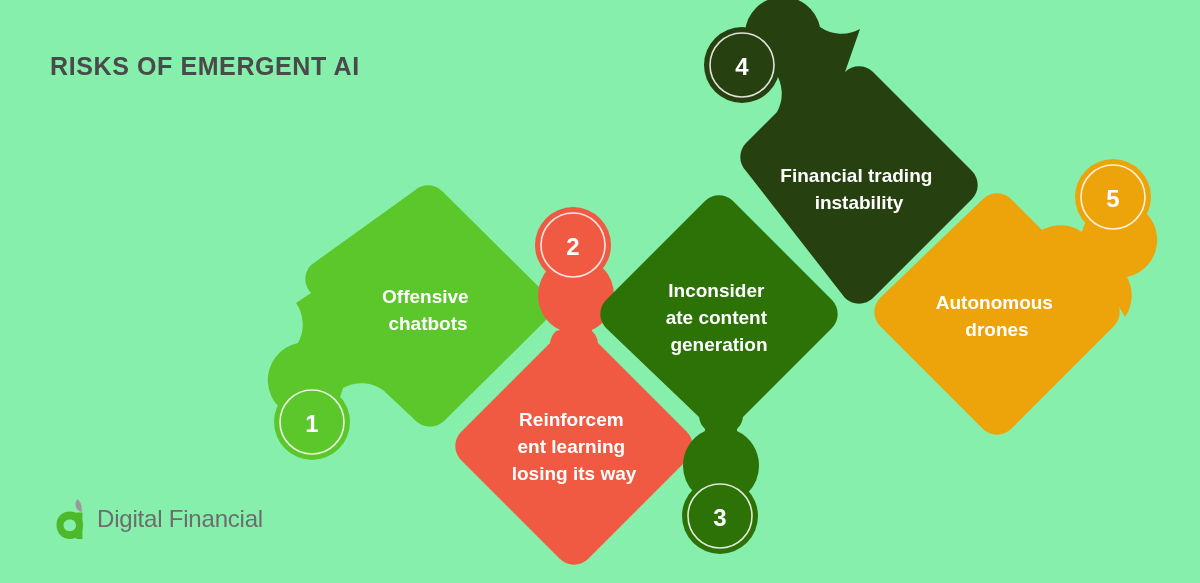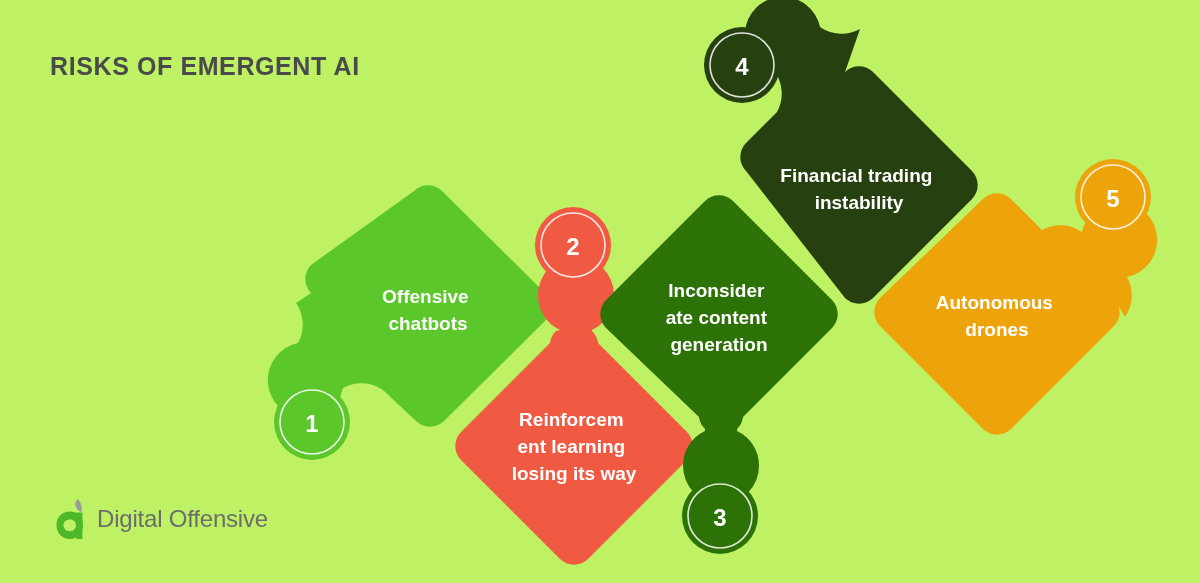--- a/index.html
+++ b/index.html
@@ -10,21 +10,21 @@
     width: 1200px;
     height: 583px;
     background: #f4fbf5;
     font-family: "Liberation Sans", sans-serif;
     overflow: hidden;
   }
   #canvas {
     position: relative;
     width: 1200px;
     height: 583px;
-    background: #bef264;
+    background: #86efac;
   }
   #page-title {
     position: absolute;
     left: 50px;
     top: 52px;
     font-size: 25px;
     font-weight: bold;
     letter-spacing: 0.6px;
     color: #4a4a4a;
     font-family: "Liberation Sans", sans-serif;
@@ -222,16 +222,16 @@
   </svg>
 
   <div id="logo">
     <svg id="logo-mark" viewBox="0 0 40 44">
       <path d="M27.5 2 C31 5 32.5 10 31.5 15 C27.5 14 25 10 25.5 5.5 Z" fill="#9a9a9a"></path>
       <path d="M20 14.5 C27.5 14.5 33 20 33 28 C33 36 27.5 42 20 42 C12 42 6.5 36 6.5 28 C6.5 20 12 14.5 20 14.5 Z
                M20 22.5 C16 22.5 13.5 25 13.5 28.3 C13.5 31.6 16 34.2 20 34.2 C23.5 34.2 26 31.6 26 28.3
                C26 25 23.5 22.5 20 22.5 Z" fill="#4cb82a"></path>
       <path d="M26.2 15.5 L32.4 15.5 L32.4 42 L26.2 42 Z" fill="#4cb82a"></path>
     </svg>
-    <div id="logo-text">Digital Offensive</div>
+    <div id="logo-text">Digital Financial</div>
   </div>
 
 </div>
 
 </body></html>

